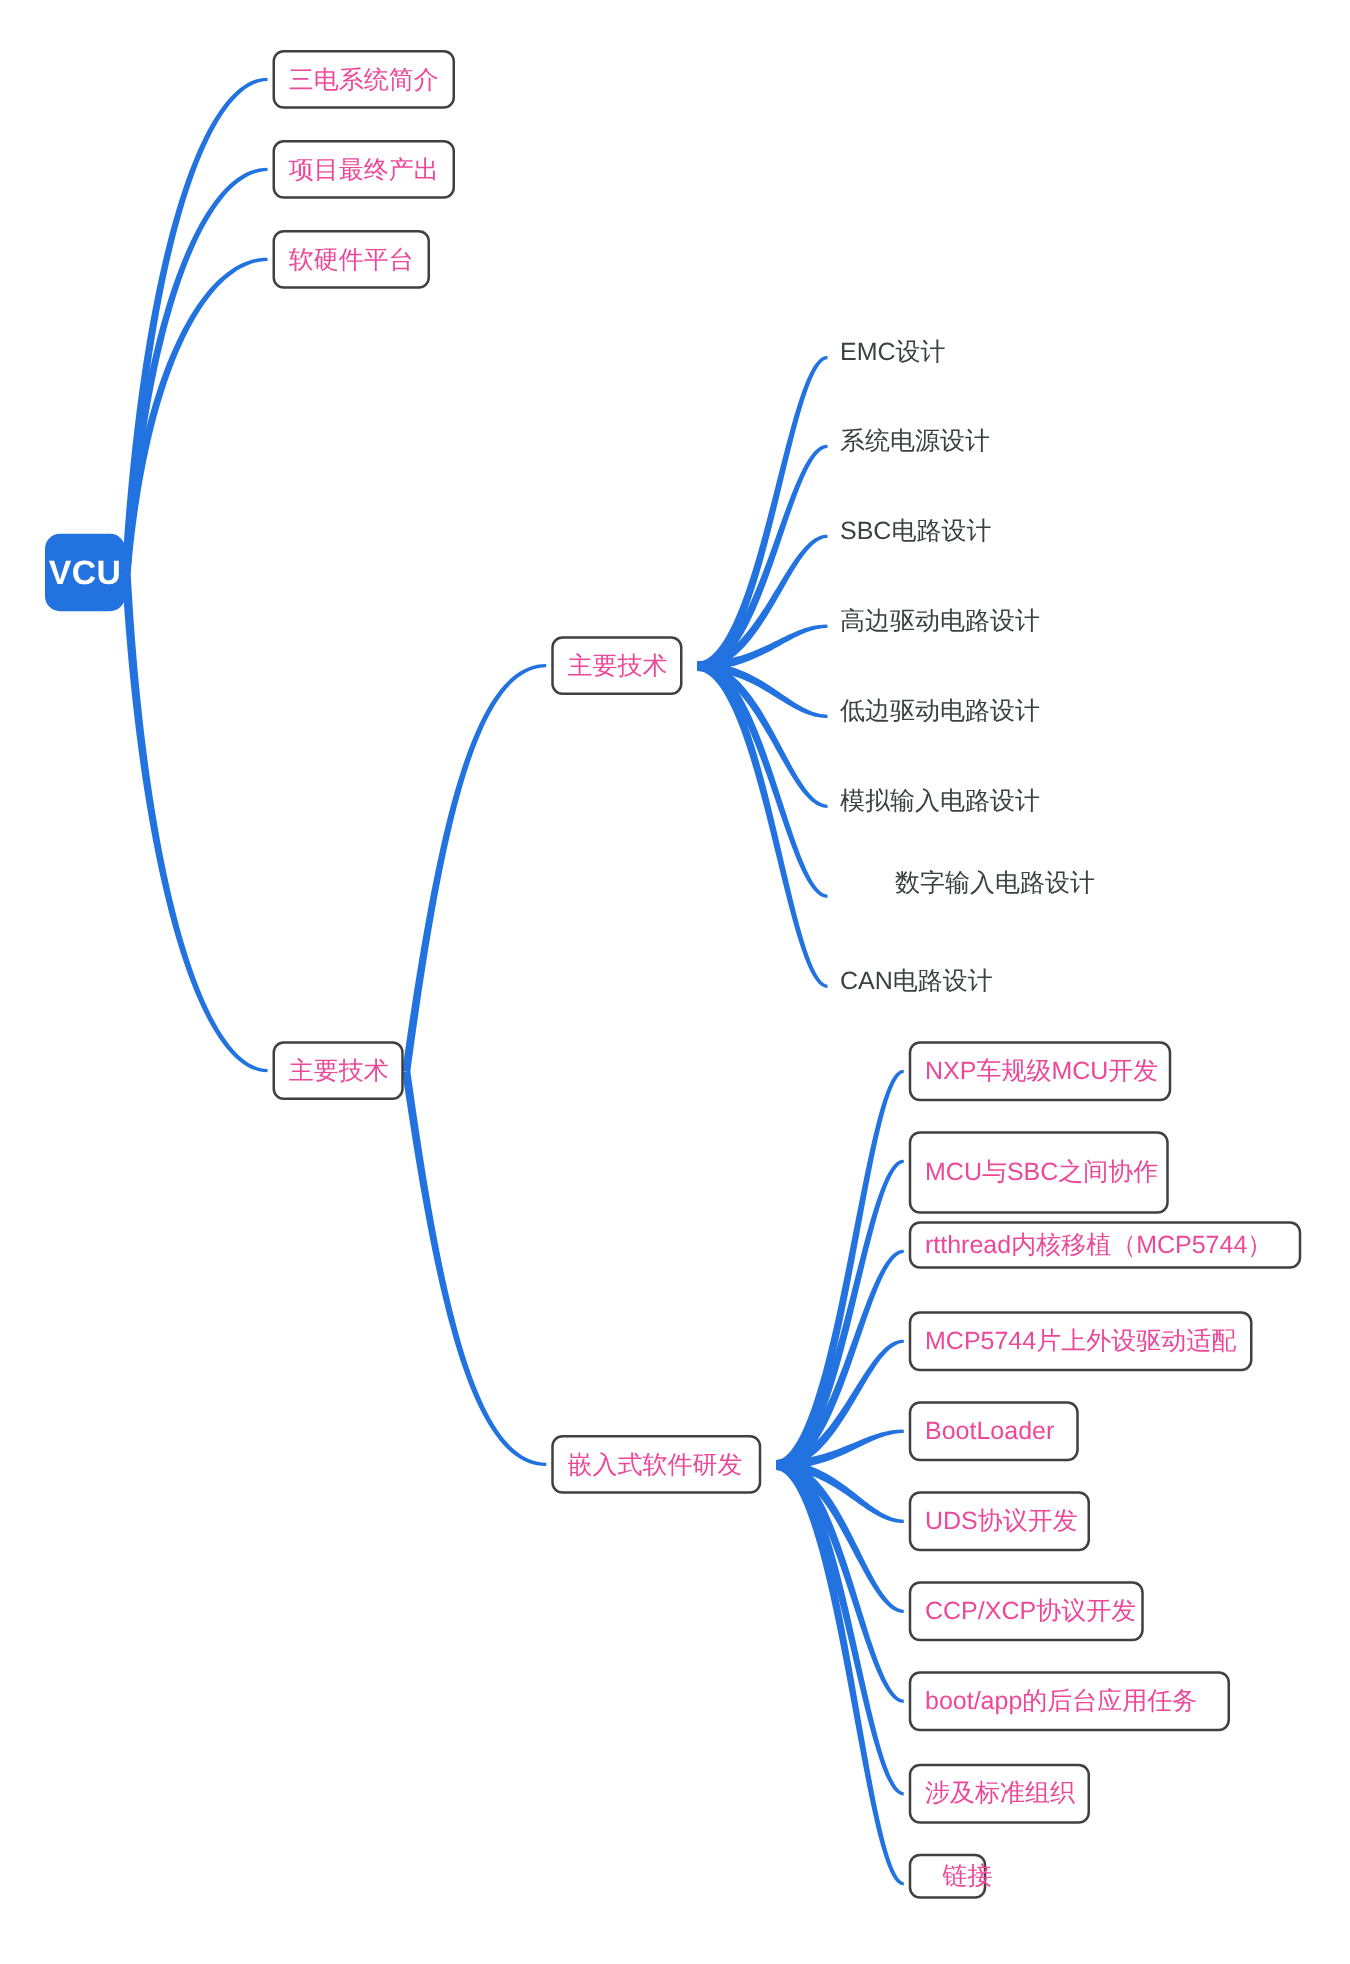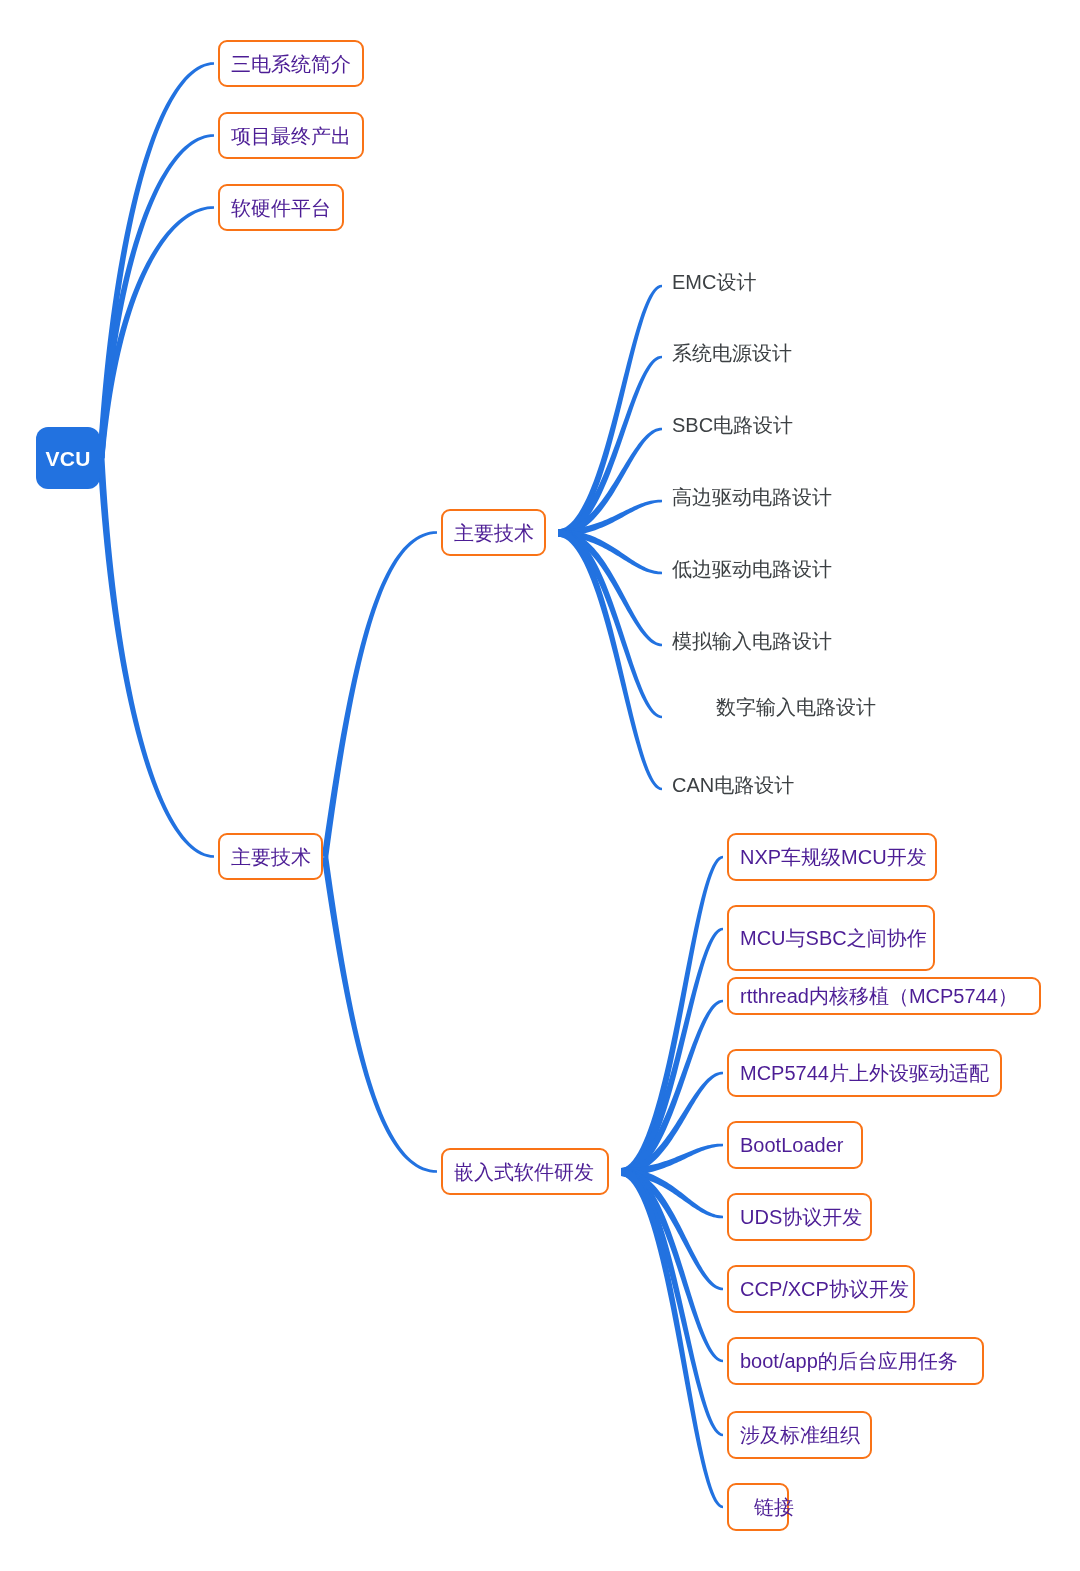--- a/index.html
+++ b/index.html
@@ -35,30 +35,30 @@
     display: flex;
     align-items: center;
     white-space: nowrap;
   }
   
   .node-root {
     background: #2272e0;
     border-radius: 12px;
     color: #ffffff;
     font-weight: bold;
-    font-size: 21px;
+    font-size: 27px;
     letter-spacing: 0.3px;
     justify-content: center;
   }
   
   .node-boxed {
     background: #ffffff;
-    border: 2px solid #f97316;
+    border: 2px solid #404040;
     border-radius: 9px;
-    color: #4c1d95;
+    color: #ec4899;
     font-size: 20px;
     padding: 0 11px;
   }
   
   .node-plain {
     background: transparent;
     border: none;
     color: #3c4043;
     font-size: 20px;
     padding: 0;
@@ -171,17 +171,17 @@
   </div>
   <div class="node node-boxed" id="n-sw-6" style="left: 727px; top: 1265px; width: 188px; height: 48px;">
     <span class="node-label">CCP/XCP协议开发</span>
   </div>
   <div class="node node-boxed" id="n-sw-7" style="left: 727px; top: 1337px; width: 257px; height: 48px;">
     <span class="node-label">boot/app的后台应用任务</span>
   </div>
   <div class="node node-boxed" id="n-sw-8" style="left: 727px; top: 1411px; width: 145px; height: 48px; font-family: Liberation Serif, serif;">
     <span class="node-label">涉及标准组织</span>
   </div>
-  <div class="node node-boxed" id="n-sw-9" style="left: 727px; top: 1483px; width: 62px; height: 48px; padding-left: 25px;">
+  <div class="node node-boxed" id="n-sw-9" style="left: 727px; top: 1483px; width: 62px; height: 36px; padding-left: 25px;">
     <span class="node-label">链接</span>
   </div>
 
 </div>
 
 </body></html>

